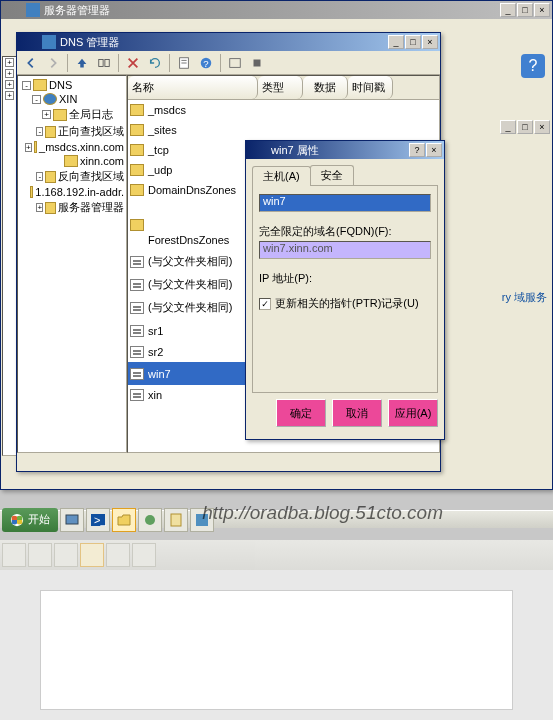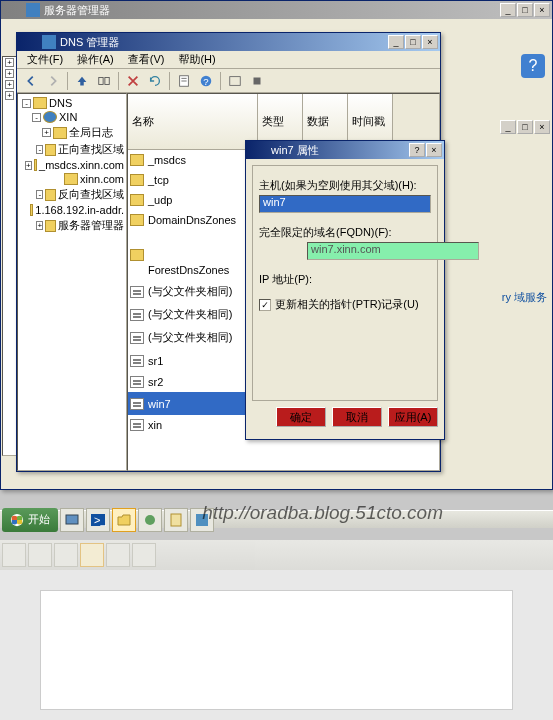--- a/index.html
+++ b/index.html
@@ -27,43 +27,43 @@
 .dns-body { display:flex; height:calc(100% - 60px); }
 .tree { width:110px; background:#fff; border:1px inset #aca899; overflow:auto; padding:2px; }
 .tree-item { display:flex; align-items:center; gap:2px; padding:1px 0; white-space:nowrap; }
 .tree-indent { display:inline-block; }
 .tree-exp { width:9px; height:9px; border:1px solid #808080; background:#fff; font-size:8px; line-height:7px; text-align:center; cursor:pointer; }
 .tree-ico { width:14px; height:12px; background:#f0d060; border:1px solid #b09030; }
 .tree-ico.globe { background:#4080c0; border-radius:50%; }
 .tree-ico.folder { background:#f0d060; }
 .listpane { flex:1; background:#fff; border:1px inset #aca899; display:flex; flex-direction:column; }
 .list-hdr { display:flex; background:#ece9d8; border-bottom:1px solid #aca899; }
-.list-hdr span { padding:20px 4px; border-right:1px solid #aca899; background:linear-gradient(#fff,#ece9d8); }
+.list-hdr span { padding:4px 4px; border-right:1px solid #aca899; background:linear-gradient(#fff,#ece9d8);border-radius:6px; }
 .list-body { flex:1; overflow:auto; }
 .list-row { display:flex; align-items:center; gap:4px; padding:4px 2px; cursor:pointer; }
 .list-row.sel { background:#316ac5; color:#fff; }
 .row-ico { width:14px; height:12px; background:#f0d060; border:1px solid #b09030; flex-shrink:0; }
 .row-ico.rec { background:#fff; border:1px solid #808080; }
 .row-ico.rec::after { content:""; display:block; width:8px; height:2px; background:#808080; margin:3px 2px 1px; box-shadow:0 3px #808080; }
 
 
 .props { left:245px; top:140px; width:200px; height:300px; z-index:3; }
 .dlg-body { padding:6px; background:#ece9d8; height:calc(100% - 18px); display:flex; flex-direction:column; }
 .tabs { display:flex; }
 .tab { padding:2px 10px; background:#ece9d8; border:1px solid #aca899; border-bottom:none; border-radius:3px 3px 0 0; margin-right:-1px; cursor:pointer; }
 .tab.active { background:#ece9d8; position:relative; top:1px; z-index:1; }
 .tab-content { flex:1; border:1px solid #aca899; padding:8px 6px; background:#ece9d8; }
 .fld-label { margin:4px 0 2px; }
 .fld-input { width:100%; height:18px; border:1px inset #aca899; background:#fff; padding:0 3px; }
-.fld-input.ro { background:#86efac; color:#555;margin-left:48px; }
+.fld-input.ro { background:#c4b5fd; color:#555; }
 .fld-input.sel { background:#316ac5; color:#fff; }
 .chk { display:flex; align-items:center; gap:4px; margin-top:10px; }
 .chk-box { width:12px; height:12px; border:1px inset #aca899; background:#fff; font-size:9px; line-height:10px; text-align:center; }
 .dlg-btns { display:flex; justify-content:flex-end; gap:6px; padding:6px 0; }
-.btn { min-width:50px; height:20px; background:#b91c1c; border:1px outset #fff; cursor:pointer; }
+.btn { min-width:50px; height:28px; background:#ec4899; border:1px outset #fff; cursor:pointer; }
 
 
 .taskbar { position:absolute; left:0; top:510px; width:553px; height:18px; background:linear-gradient(#e8e8e0,#d0d0c8); display:flex; align-items:center; padding:0 2px; gap:2px; border-top:1px solid #fff; }
 .start-btn { height:24px; padding:0 8px; background:linear-gradient(#5a9a5a,#3a7a3a); color:#fff; border-radius:3px; display:flex; align-items:center; gap:4px; cursor:pointer; }
 .ql { width:24px; height:24px; border:1px solid #b0b0a0; background:#e8e8e0; cursor:pointer; display:flex; align-items:center; justify-content:center; }
 .ql.active { background:#fff0c0; border-color:#e0a020; }
 .tray { margin-left:auto; display:flex; align-items:center; gap:4px; padding:0 4px; font-size:10px; }
 .watermark { position:absolute; bottom:4px; right:110px; color:rgba(0,0,0,.6); font-size:19px; font-style:italic; }
 
 
@@ -132,26 +132,20 @@
     <div class="tb-left">
       <span class="tb-icon"></span>
       <span>DNS 管理器</span>
     </div>
     <div class="win-btns">
       <div class="win-btn">_</div>
       <div class="win-btn">□</div>
       <div class="win-btn">×</div>
     </div>
   </div>
-  <div class="menubar">
-    <span>文件(F)</span>
-    <span>操作(A)</span>
-    <span>查看(V)</span>
-    <span>帮助(H)</span>
-  </div>
   <div class="toolbar">
     <div class="tbtn">
         <svg viewBox="0 0 16 16">
           <path d="M10 3 L5 8 L10 13" fill="none" stroke="#3060a0" stroke-width="2"></path>
         </svg>
       </div>
     <div class="tbtn">
         <svg viewBox="0 0 16 16">
           <path d="M6 3 L11 8 L6 13" fill="none" stroke="#b0b0b0" stroke-width="2"></path>
         </svg>
@@ -260,27 +254,31 @@
           <span class="tree-indent" style="width: 20px;"></span>
           <span class="tree-exp">+</span>
           <span class="tree-ico folder"></span>
           <span>服务器管理器</span>
         </div>
       </div>
     <div class="listpane">
       <div class="list-hdr" id="list-hdr">
           <span style="width: 130px;">名称</span>
           <span style="width: 45px;">类型</span>
-          <span style="width: 45px;">数据</span>
+          <span style="width: 45px; text-align: center;">数据</span>
           <span style="width: 45px;">时间戳</span>
         </div>
       <div class="list-body" id="list-body">
           <div class="list-row">
             <span class="row-ico "></span>
             <span style="width: 112px;">_msdcs</span>
+          </div>
+          <div class="list-row">
+            <span class="row-ico "></span>
+            <span style="width: 112px;">_sites</span>
           </div>
           <div class="list-row">
             <span class="row-ico "></span>
             <span style="width: 112px;">_tcp</span>
           </div>
           <div class="list-row">
             <span class="row-ico "></span>
             <span style="width: 112px;">_udp</span>
           </div>
           <div class="list-row">
@@ -333,22 +331,25 @@
   <div class="titlebar">
     <div class="tb-left">
       <span>win7 属性</span>
     </div>
     <div class="win-btns">
       <div class="win-btn">?</div>
       <div class="win-btn">×</div>
     </div>
   </div>
   <div class="dlg-body">
+    <div class="tabs">
+      <div class="tab active">主机(A)</div>
+      <div class="tab">安全</div>
+    </div>
     <div class="tab-content">
-      <div class="fld-label">主机(如果为空则使用其父域)(H):</div>
       <div class="fld-input sel">win7</div>
       <div class="fld-label" style="margin-top:12px">完全限定的域名(FQDN)(F):</div>
       <div class="fld-input ro">win7.xinn.com</div>
       <div class="fld-label" style="margin-top:12px">IP 地址(P):</div>
       <div class="chk">
         <div class="chk-box">✓</div>
         <span>更新相关的指针(PTR)记录(U)</span>
       </div>
     </div>
     <div class="dlg-btns">

